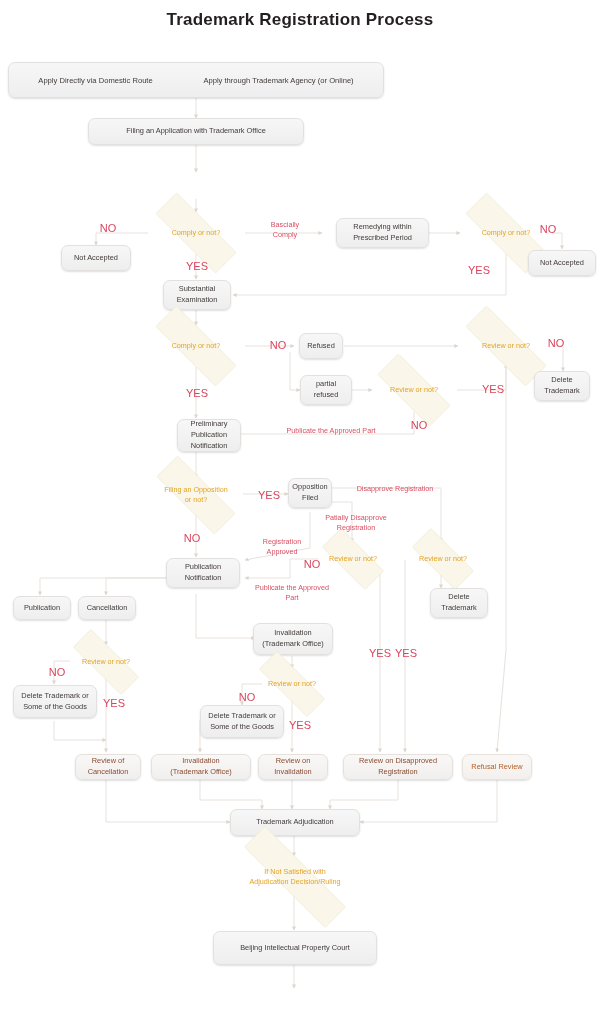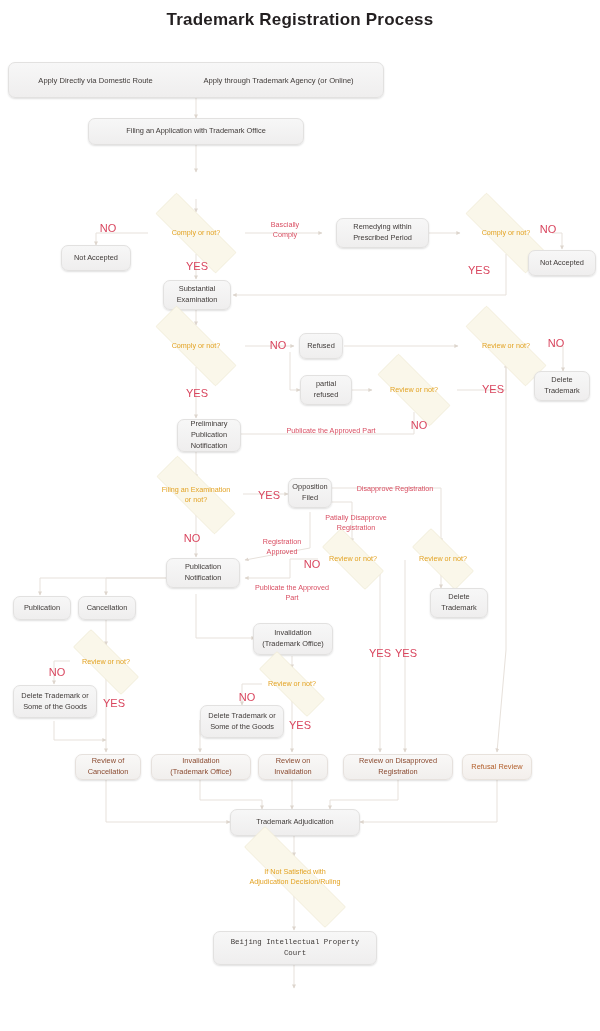--- a/index.html
+++ b/index.html
@@ -260,21 +260,21 @@
     <span class="dshape"></span>
     <span class="dtext">Review or not?</span>
   </div>
 
   <div class="node" style="left:165px; top:419px; width:64px; height:33px;margin-left:12px;">Preliminary
 Publication
 Notification</div>
 
   <div class="diamond" style="left:138px; top:474px; width:116px; height:42px;">
     <span class="dshape"></span>
-    <span class="dtext">Filing an Examination
+    <span class="dtext">Filing an Opposition
 or not?</span>
   </div>
 
   <div class="node" style="left:288px; top:478px; width:44px; height:30px;">Opposition
 Filed</div>
 
   <div class="diamond" style="left:310px; top:540px; width:86px; height:38px;">
     <span class="dshape"></span>
     <span class="dtext">Review or not?</span>
   </div>
@@ -328,21 +328,21 @@
   <div class="node warm2" style="left:462px; top:754px; width:70px; height:26px;">Refusal Review</div>
 
   <div class="node" style="left:230px; top:809px; width:130px; height:27px;">Trademark Adjudication</div>
 
   <div class="diamond" style="left:214px; top:856px; width:162px; height:42px;">
     <span class="dshape"></span>
     <span class="dtext">If Not Satisfied with
 Adjudication Decision/Ruling</span>
   </div>
 
-  <div class="node" style="left:213px; top:931px; width:164px; height:34px;font-family:Liberation Mono, monospace;">Beijing Intellectual Property Court</div>
+  <div class="node" style="left:213px; top:931px; width:164px; height:34px;">Beijing Intellectual Property Court</div>
 
 
   <div class="elabel yesno" style="left:93px; top:221px; width:30px;">NO</div>
 
   <div class="elabel" style="left:259px; top:220px; width:52px;">Bascially
 Comply</div>
 
   <div class="elabel yesno" style="left:533px; top:222px; width:30px;">NO</div>
 
   <div class="elabel yesno" style="left:182px; top:259px; width:30px;">YES</div>

